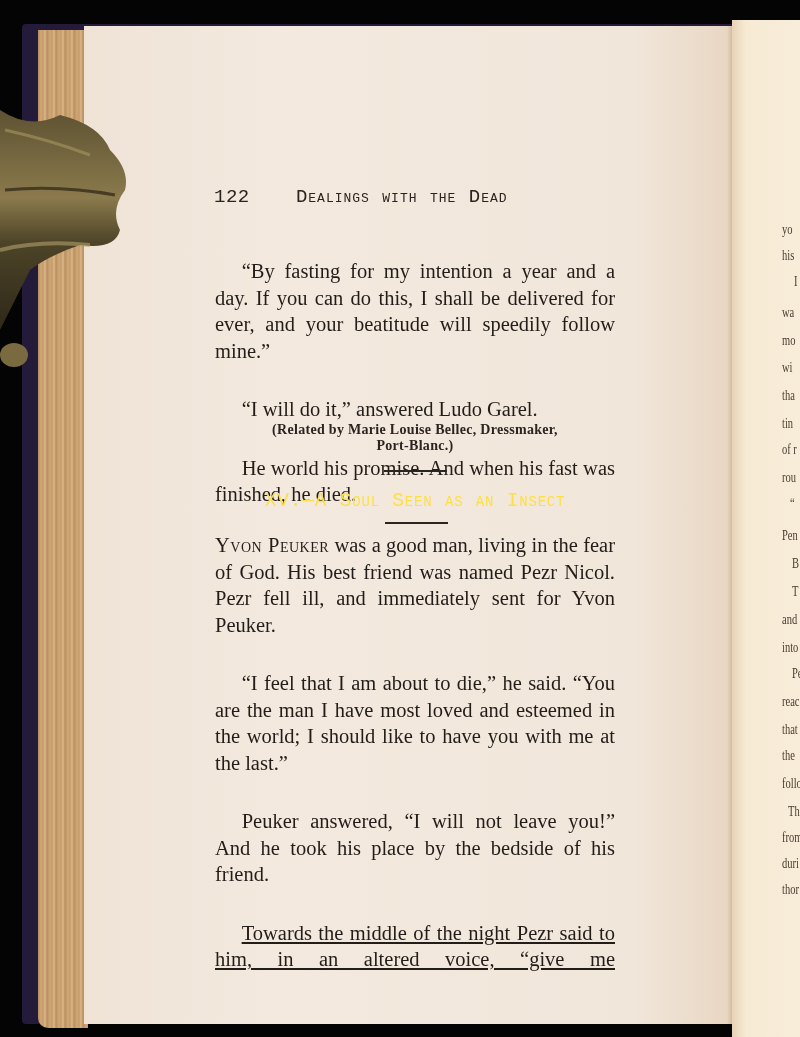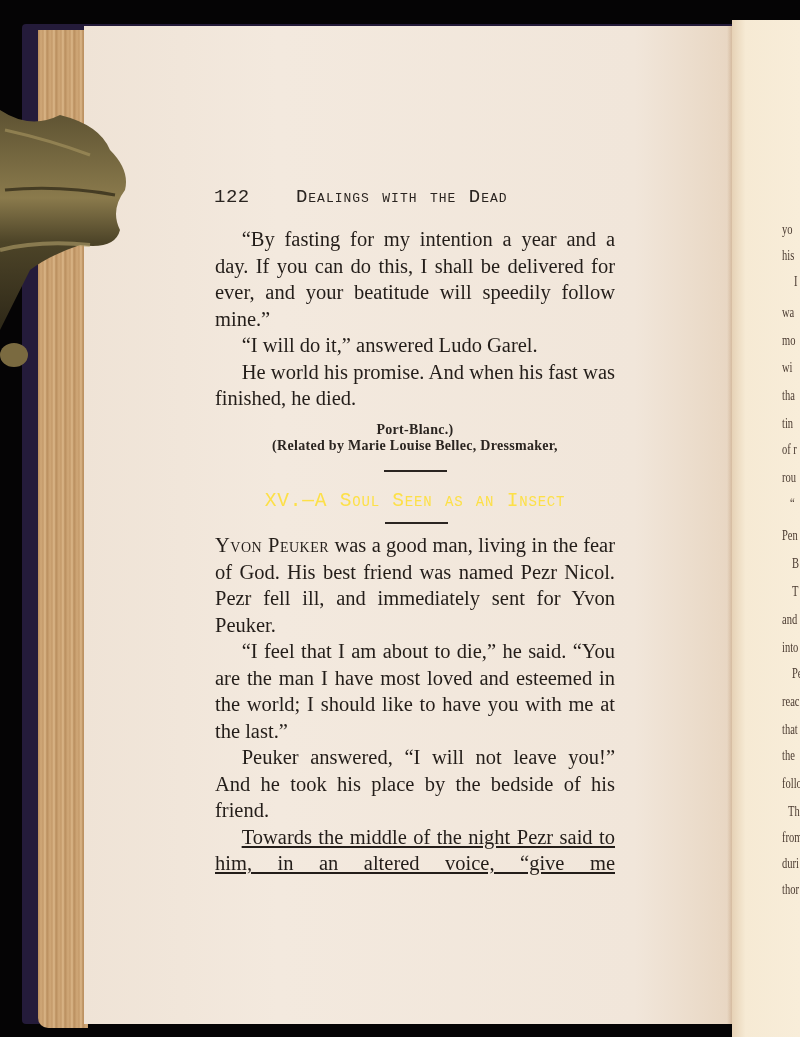--- a/index.html
+++ b/index.html
@@ -36,21 +36,21 @@
       font-size: 19px; color: #2a2420; letter-spacing: 0.5px; font-family: Liberation Mono, monospace;
     }
     .running-head .pg { display: inline-block; width: 70px; }
     .running-head .title { font-variant: small-caps; letter-spacing: 1px; }
     .text {
       position: absolute; left: 215px; width: 400px;
       font-size: 20.5px; line-height: 26.5px; color: #231d19;
       text-align: justify;
     }
     .text p { margin: 0; }
-    .text p.indent { text-indent: 1.3em; }
+    .text p.indent { text-indent: 1.3em; margin-top: 32px; }
     .credit {
       position: absolute; left: 215px; top: 422px; width: 400px;
       text-align: center; font-size: 14px; line-height: 16px; color: #2b2521;
       font-family: "Liberation Serif", serif; font-weight: bold; letter-spacing: 0.3px;
     }
     .rule { position: absolute; height: 1.5px; background: #2b2521; }
     .chapter-title {
       position: absolute; left: 215px; top: 490px; width: 400px; text-align: center;
       font-size: 19.5px; color: #fde047; font-variant: small-caps; letter-spacing: 0.8px; font-family: Liberation Mono, monospace;
     }
@@ -93,22 +93,22 @@
   <span class="title">Dealings with the Dead</span>
 </div>
 
 <div class="text" style="top:226px;">
   <p class="indent">“By fasting for my intention a year and a day. If you can do this, I shall be delivered for ever, and your beatitude will speedily follow mine.”</p>
   <p class="indent">“I will do it,” answered Ludo Garel.</p>
   <p class="indent">He world his promise. And when his fast was finished, he died.</p>
 </div>
 
 <div class="credit">
+  <div>(Related by Marie Louise Bellec, Dressmaker,</div>
   <div>Port-Blanc.)</div>
-  <div>(Related by Marie Louise Bellec, Dressmaker,</div>
 </div>
 
 <div class="rule" style="left:384px; top:470px; width:63px;"></div>
 
 <div class="chapter-title">
   <span>XV.—</span><span>A Soul Seen as an Insect</span>
 </div>
 
 <div class="rule" style="left:385px; top:522px; width:63px;"></div>
 

